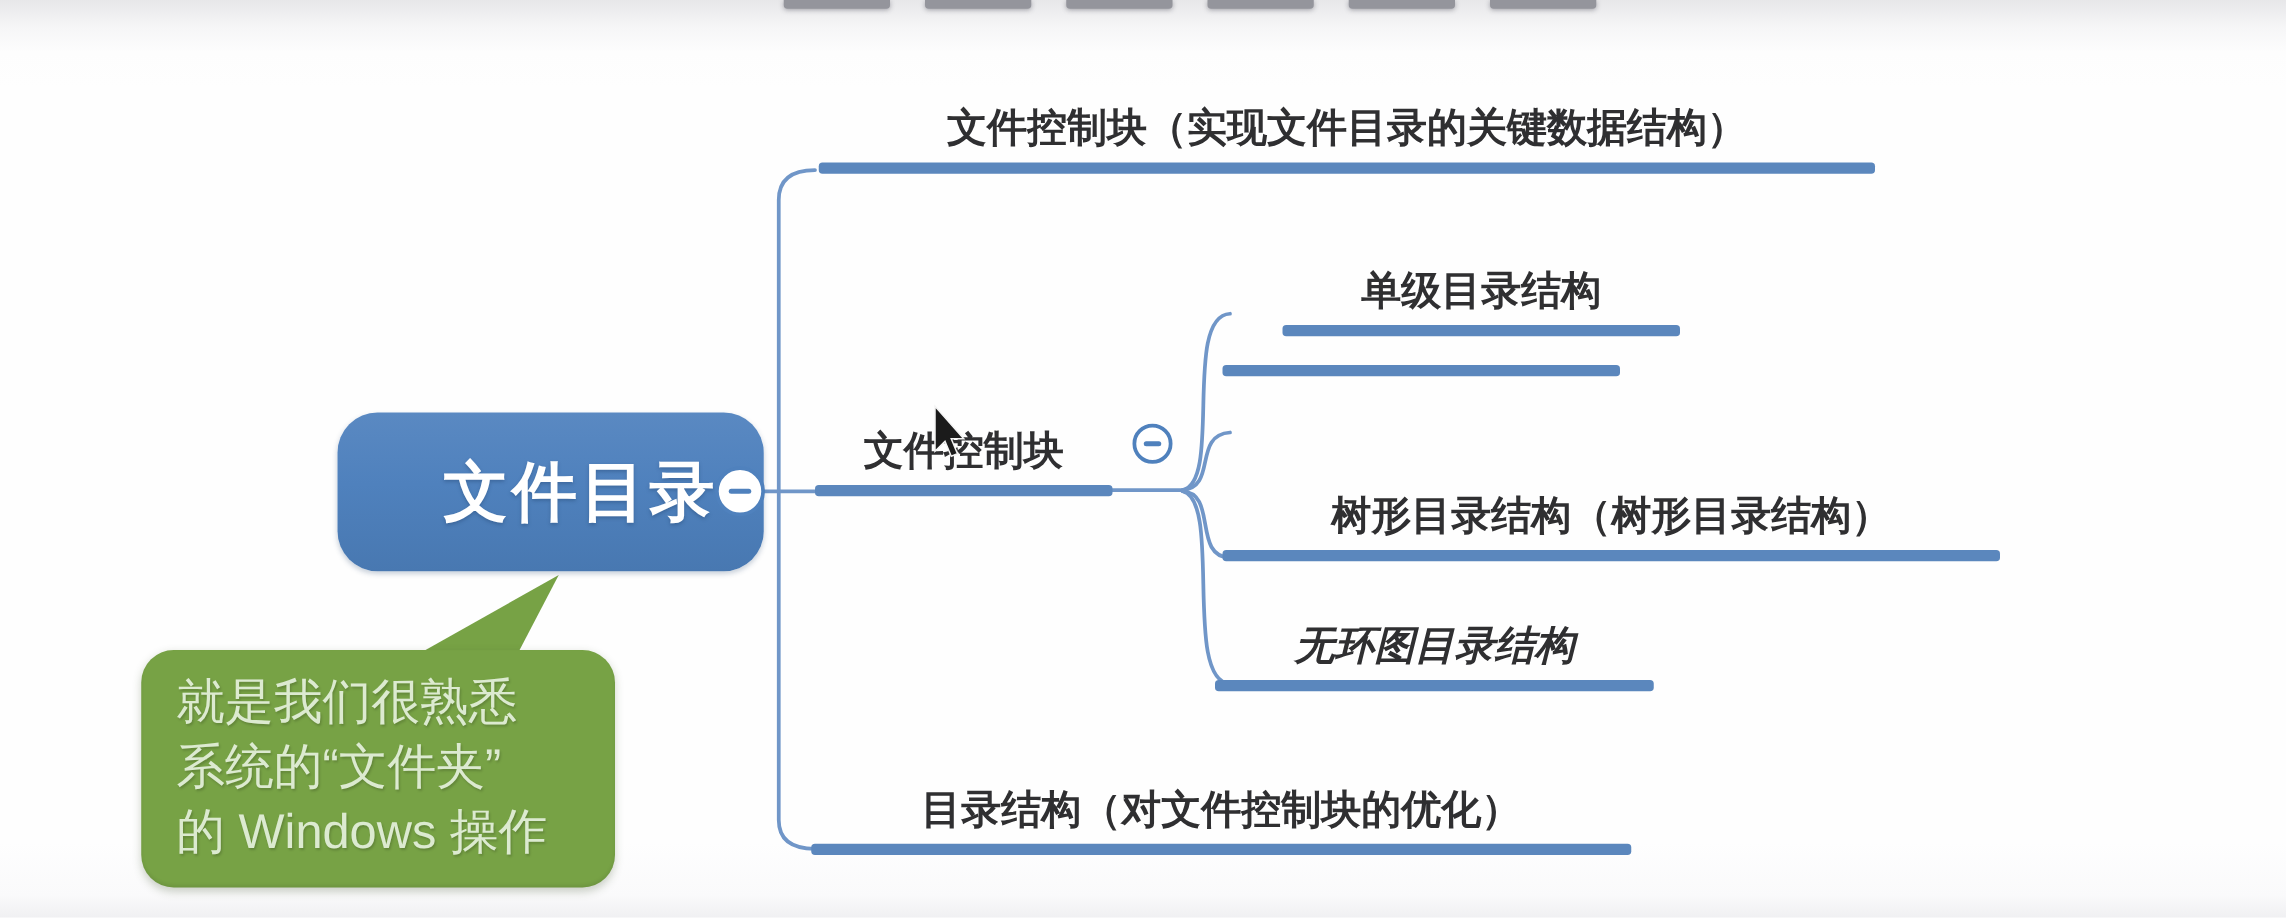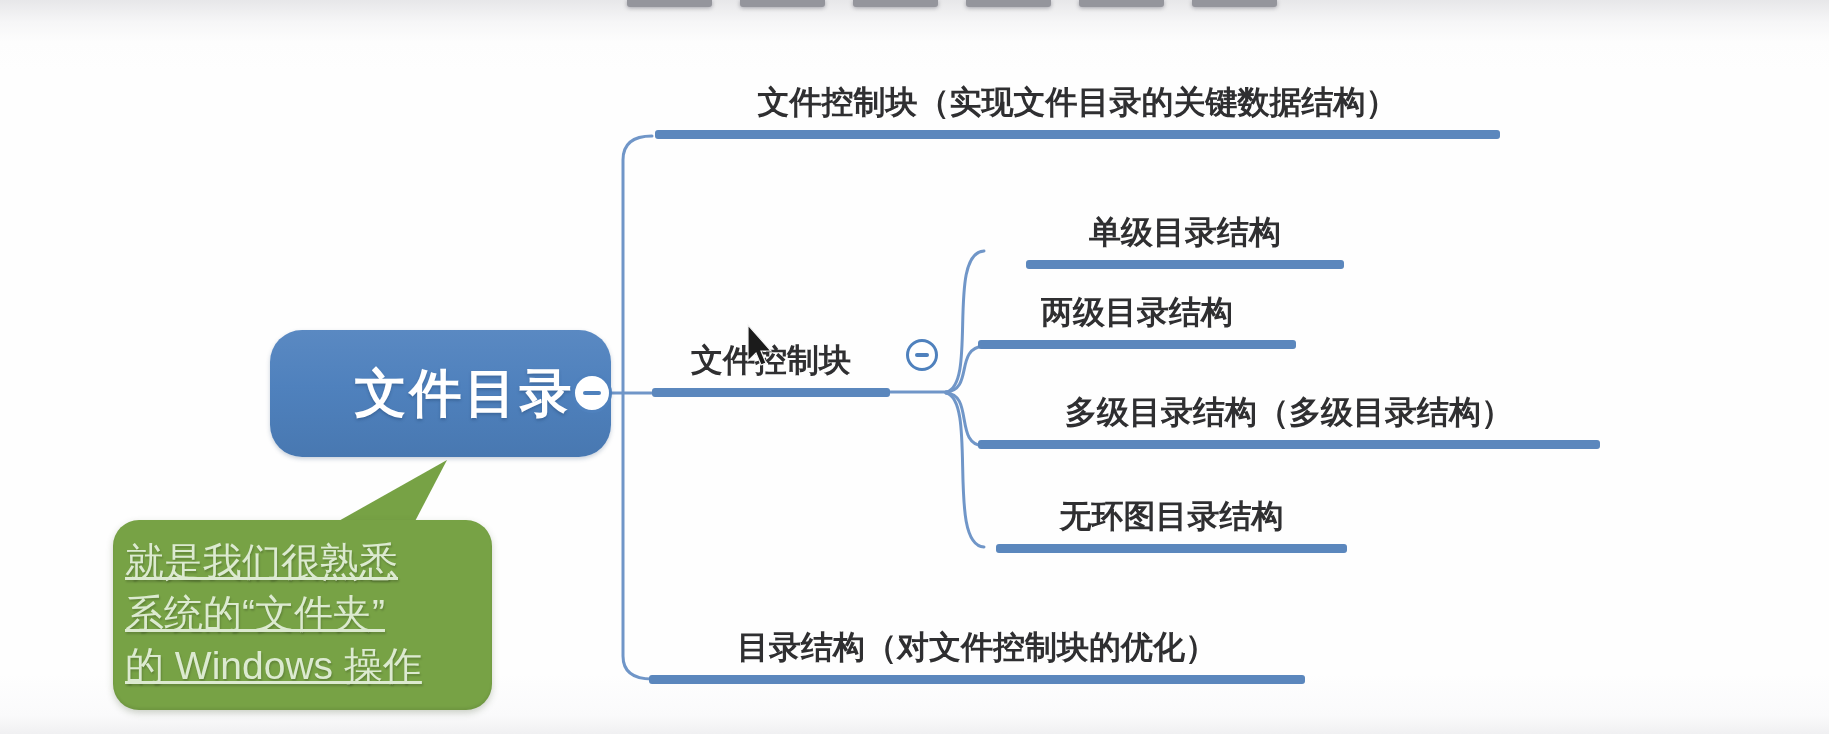--- a/index.html
+++ b/index.html
@@ -64,24 +64,23 @@
   #collapse-dir .dash{width:14px; height:4px;}
 
   
   .callout{
     position:absolute; left:113px; top:520px; width:379px; height:190px; z-index:3;
     background:var(--callout_green); border-radius:26px;
     box-shadow:0 3px 7px rgba(60,80,40,.25), inset 0 -2px 3px rgba(0,0,0,.08);
   }
   .callout-tail{position:absolute; left:0; top:0; z-index:2;}
   .callout .callout-text{
-    padding:16px 20px 0 12px; color:var(--callout_text);
+    padding:16px 20px 0 28px; color:var(--callout_text);
     font-size:39px; line-height:52px; white-space:nowrap;
     text-shadow:1px 2px 2px rgba(0,0,0,.18);
-    text-decoration:underline;
   }
 
   
   .cursor{position:absolute; left:0; top:0; z-index:6;}
 </style>
 </head>
 <body>
 
 <div id="stage">
 
@@ -119,30 +118,29 @@
     <span class="label">文件控制块</span>
     <div class="bar"></div>
   </div>
 
   <div class="topic" style="left:1026px; top:193px; width:318px;margin-top:15px;">
     <span class="label">单级目录结构</span>
     <div class="bar"></div>
   </div>
 
   <div class="topic" style="left:978px; top:288px; width:318px;">
-    <span class="label">两级目录结构</span>
     <div class="bar"></div>
   </div>
 
   <div class="topic" style="left:978px; top:388px; width:622px;">
-    <span class="label">多级目录结构（多级目录结构）</span>
+    <span class="label">树形目录结构（树形目录结构）</span>
     <div class="bar"></div>
   </div>
 
-  <div class="topic" style="left:996px; top:492px; width:351px;">
+  <div class="topic" style="left:972px; top:492px; width:351px;font-style:italic;">
     <span class="label">无环图目录结构</span>
     <div class="bar"></div>
   </div>
 
   <div class="topic" style="left:649px; top:623px; width:656px;">
     <span class="label">目录结构（对文件控制块的优化）</span>
     <div class="bar"></div>
   </div>
 
   <div class="root-node">

